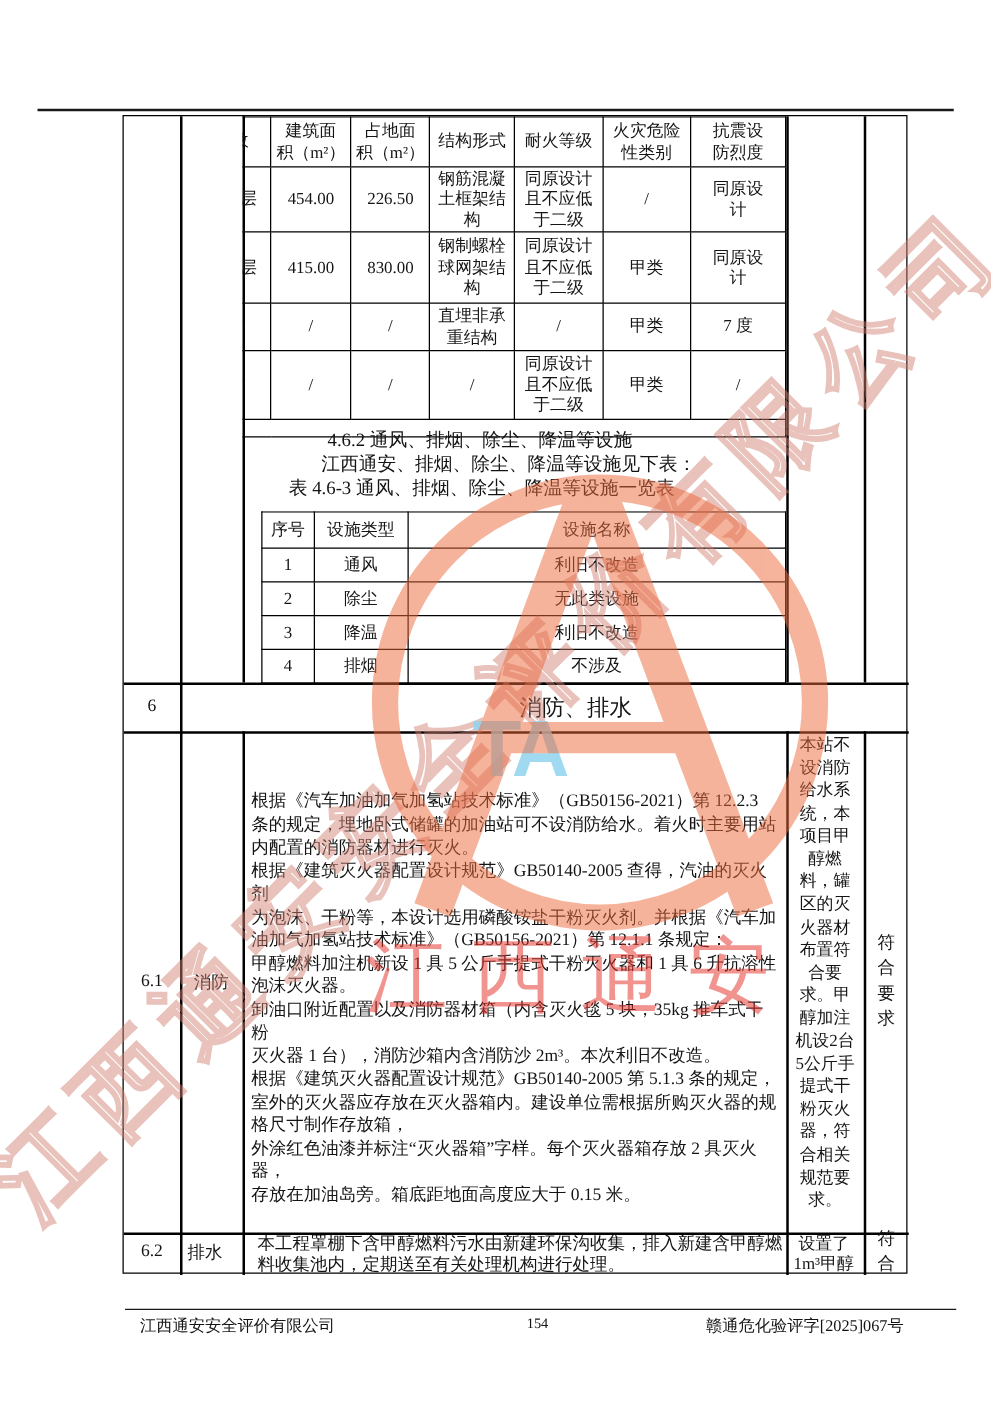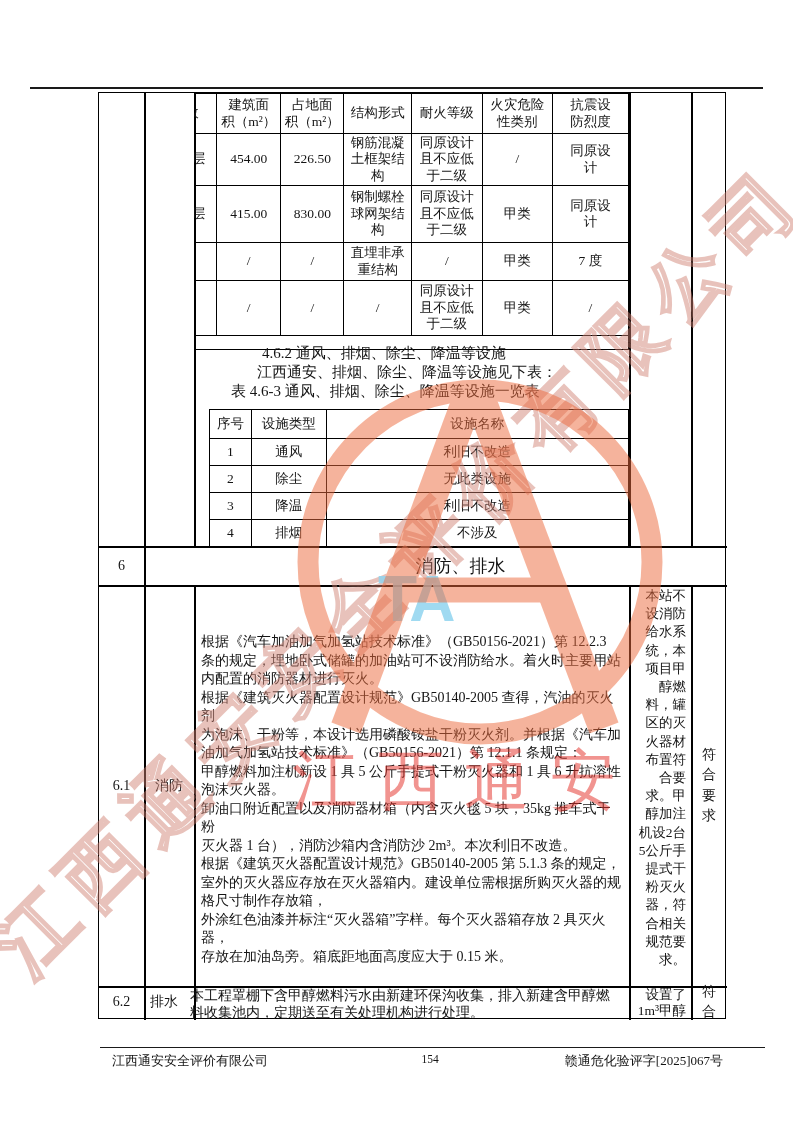--- a/index.html
+++ b/index.html
@@ -31,29 +31,29 @@
   .sec462 .l2{margin-left:63px;}
   .sec462 .l3{margin-left:37px;}
   
   .row6-no{left:0;top:453px;width:45px;height:39px;}
   .row6-title{left:95px;top:453px;width:533px;height:39px;font-size:18px;text-align:center;}
   .r61-no{left:0;top:492px;width:45px;height:401px;}
   .r61-cat{left:45px;top:492px;width:50px;height:401px;}
   .r61-content{position:absolute;left:95px;top:492px;width:435px;height:401px;box-sizing:border-box;
                padding:48px 6px 0 7px;font-size:14px;line-height:18.5px;white-space:pre-line;}
   .r61-notes{position:absolute;left:530px;top:492px;width:62px;height:401px;box-sizing:border-box;
-             padding:2px 5px 0 5px;font-size:13.5px;line-height:18.2px;text-align:right;}
+             padding:2px 5px 0 5px;font-size:13.5px;line-height:18.2px;text-align:center;}
   .r61-result{left:592px;top:492px;width:36px;height:401px;}
   .vert-wrap{width:18px;word-break:break-all;text-align:center;line-height:20.5px;font-size:14px;}
   .r62-no{left:0;top:893px;width:45px;height:32px;text-align:center;}
   .r62-cat{left:45px;top:893px;width:40px;height:32px;}
-  .r62-content{position:absolute;left:84px;top:893px;width:435px;height:32px;box-sizing:border-box;
+  .r62-content{position:absolute;left:100px;top:893px;width:435px;height:32px;box-sizing:border-box;
                padding:2px 6px 0 7px;font-size:14px;line-height:16.5px;}
   .r62-notes{position:absolute;left:530px;top:893px;width:60px;height:32px;box-sizing:border-box;
-             padding:1px 3px 0 3px;font-size:13.5px;line-height:15.5px;text-align:right;}
+             padding:1px 3px 0 3px;font-size:13.5px;line-height:15.5px;text-align:center;}
   .r62-result{left:592px;top:893px;width:36px;height:32px;}
   
   .wm{position:absolute;pointer-events:none;}
   .wm-diag{left:-200px;top:518px;width:1200px;text-align:center;white-space:nowrap;
            transform:rotate(-45deg);font-size:78px;font-weight:bold;letter-spacing:14px;
            color:transparent;-webkit-text-stroke:2.2px rgba(207,128,112,.48);z-index:4;}
   .wm-ta{left:378px;top:562px;font-size:64px;font-weight:bold;letter-spacing:-3px;
          font-family:"Liberation Sans","DejaVu Sans",sans-serif;color:rgba(143,212,239,.85);z-index:5;}
   .wm-logo{left:280px;top:372px;z-index:6;opacity:.5;}
   .wm-red{left:292px;top:736px;font-size:66px;font-weight:normal;letter-spacing:20px;white-space:nowrap;

